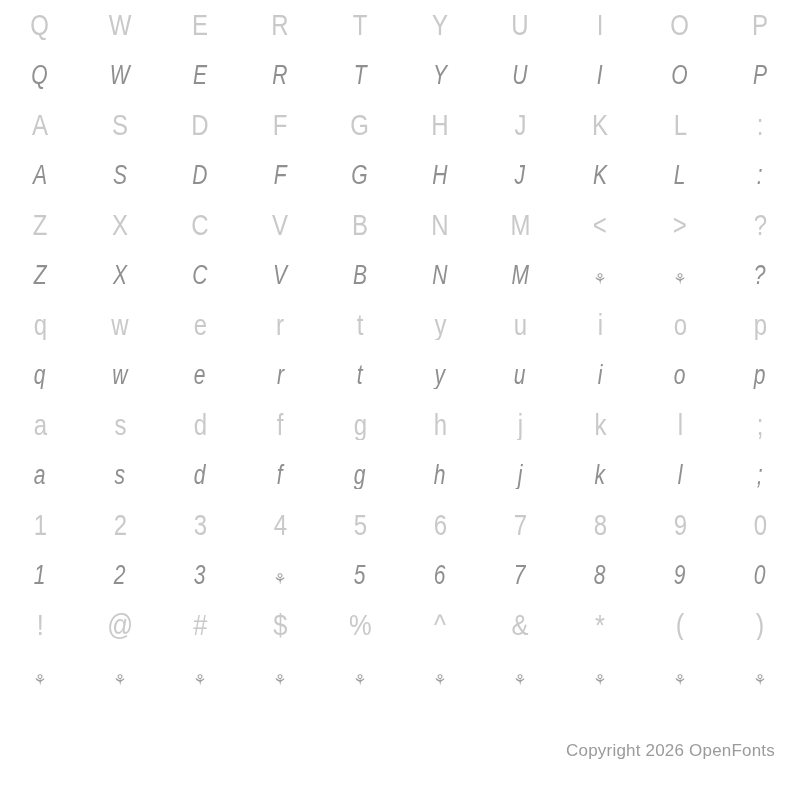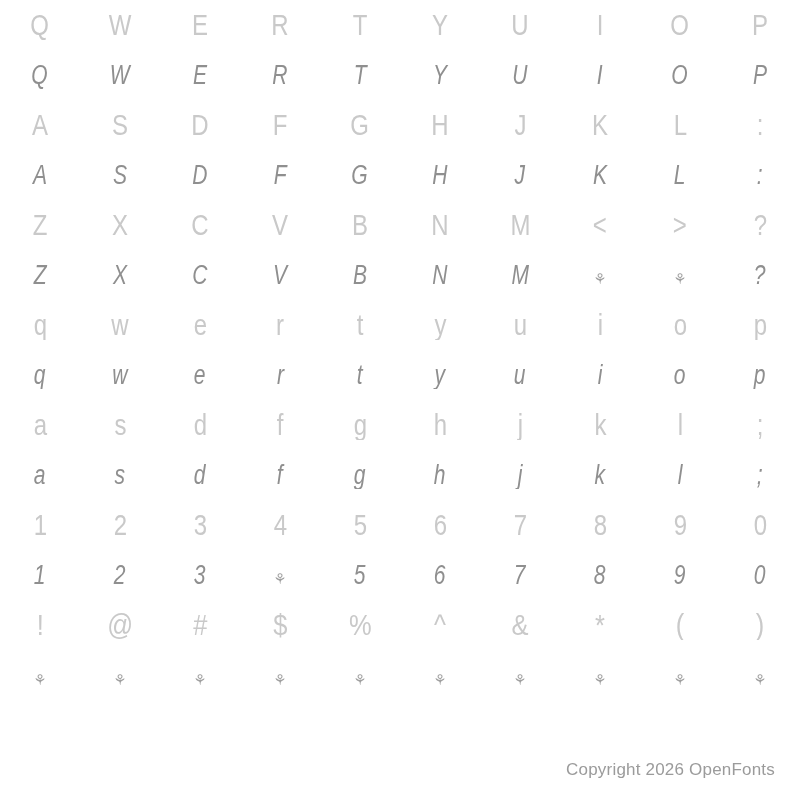--- a/index.html
+++ b/index.html
@@ -72,21 +72,21 @@
   }
   .symbols-row .cell span {
     transform: scaleX(0.85);
   }
   .notdef-row {
     height: 52px;
   }
   #copyright {
     position: absolute;
     right: 25px;
-    bottom: 20px;
+    bottom: 39px;
     font-family: "Liberation Sans", sans-serif;
     font-size: 17px;
     color: #9b9b9b;
     letter-spacing: 0.2px;
     text-align: center;
   }
 </style>
 </head>
 <body>
 

